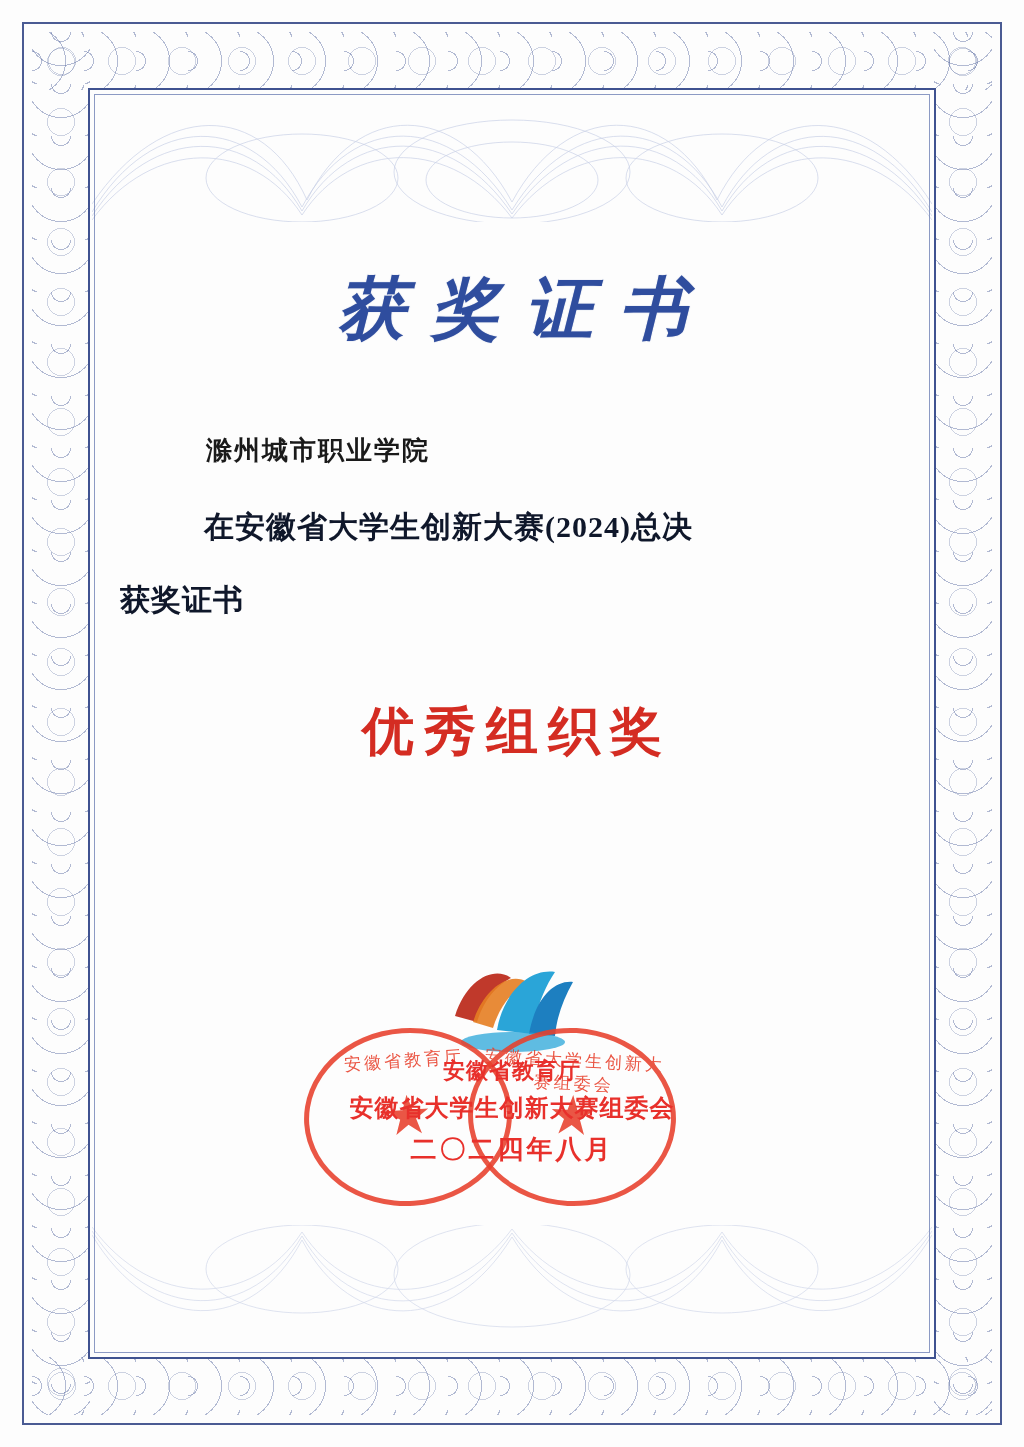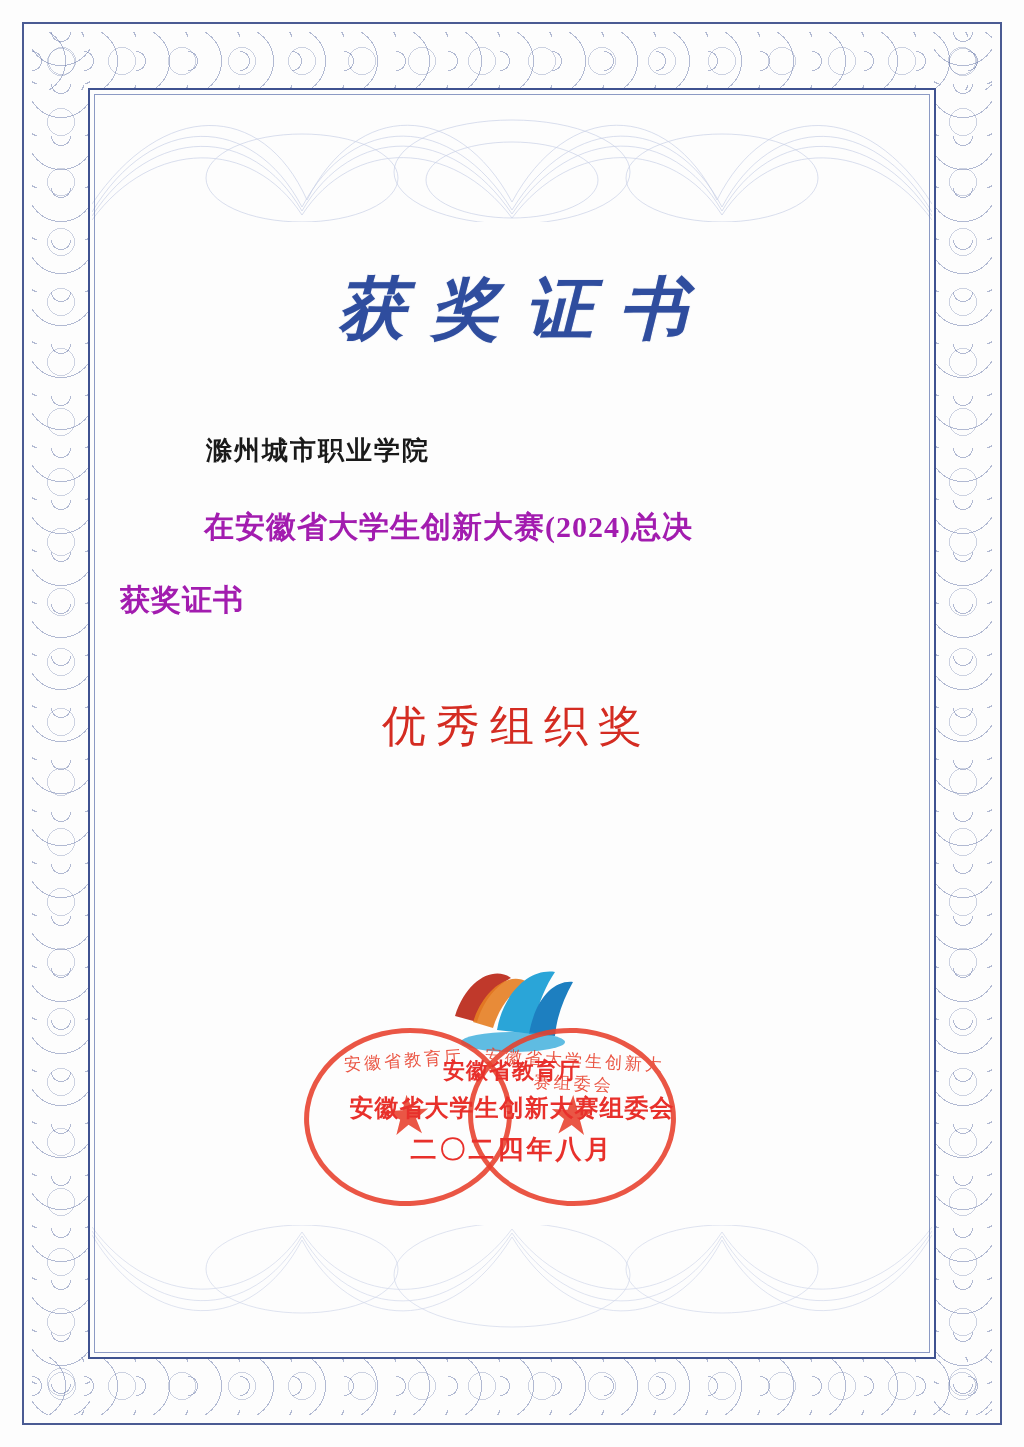--- a/index.html
+++ b/index.html
@@ -128,28 +128,28 @@
     padding-left: 86px;
     color: #1a1a1a;
   }
   .statement {
     font-size: 30px;
     font-weight: 700;
     letter-spacing: 1px;
     line-height: 2.45;
     margin-top: 22px;
     text-indent: 84px;
-    color: #a21caf;
+    color: #0f172a;
   }
 
   .award-name {
     margin-top: 60px;
     text-align: center;
-    font-size: 44px;
-    font-weight: 400;
+    font-size: 52px;
+    font-weight: 700;
     letter-spacing: 10px;
     text-indent: 10px;
     color: #d42c22;
   }
 
   
   .sign-area {
     position: absolute;
     left: 0;
     right: 0;

